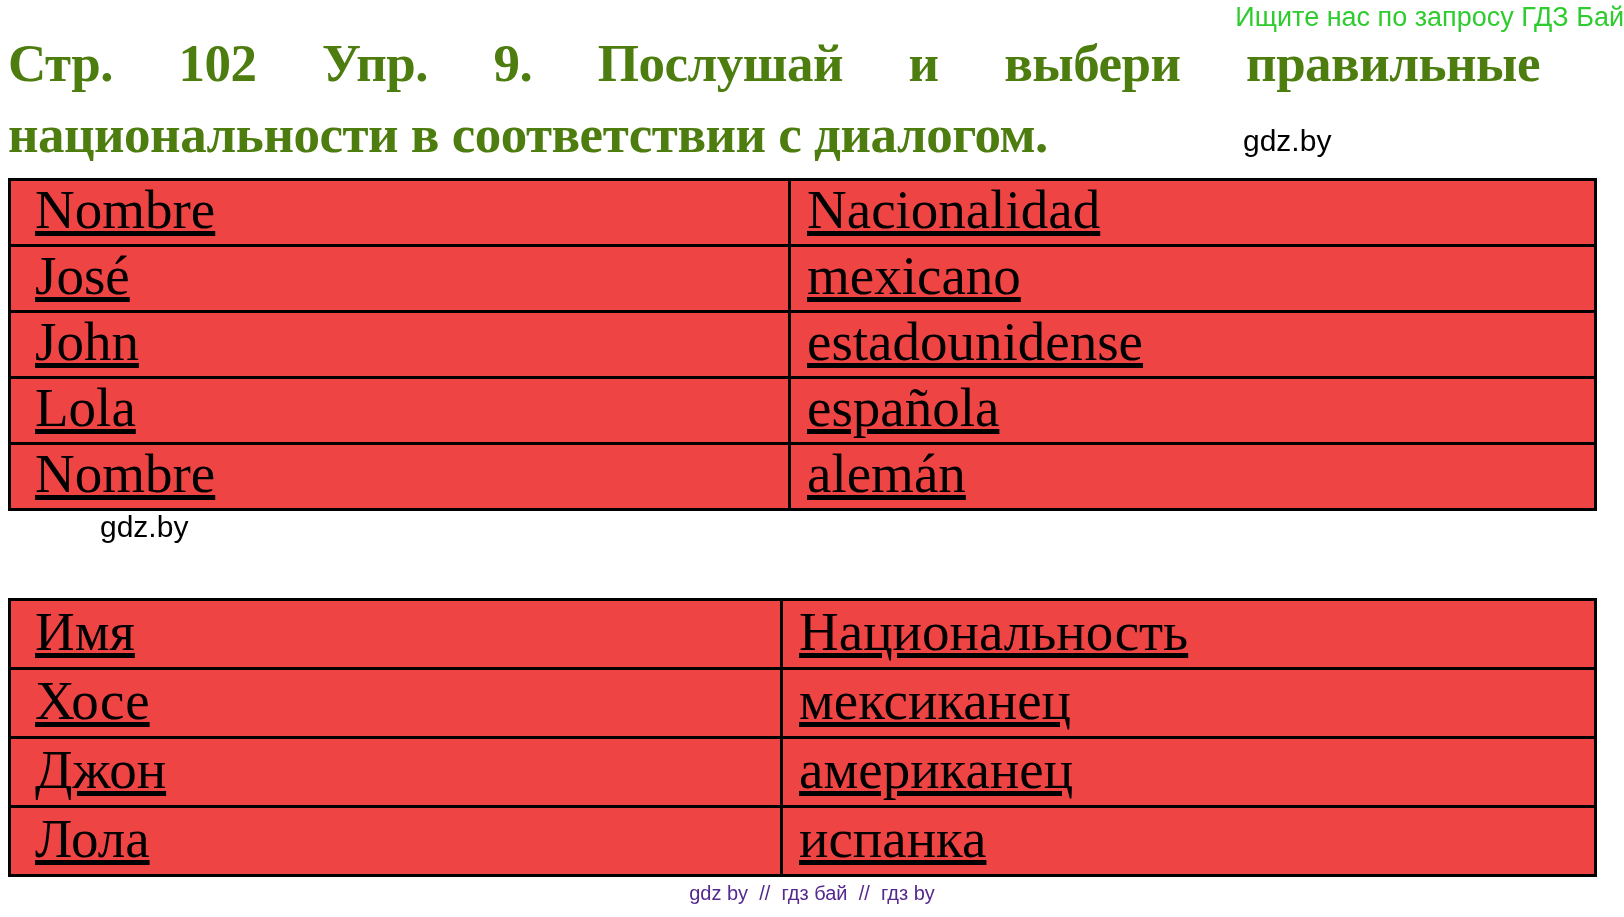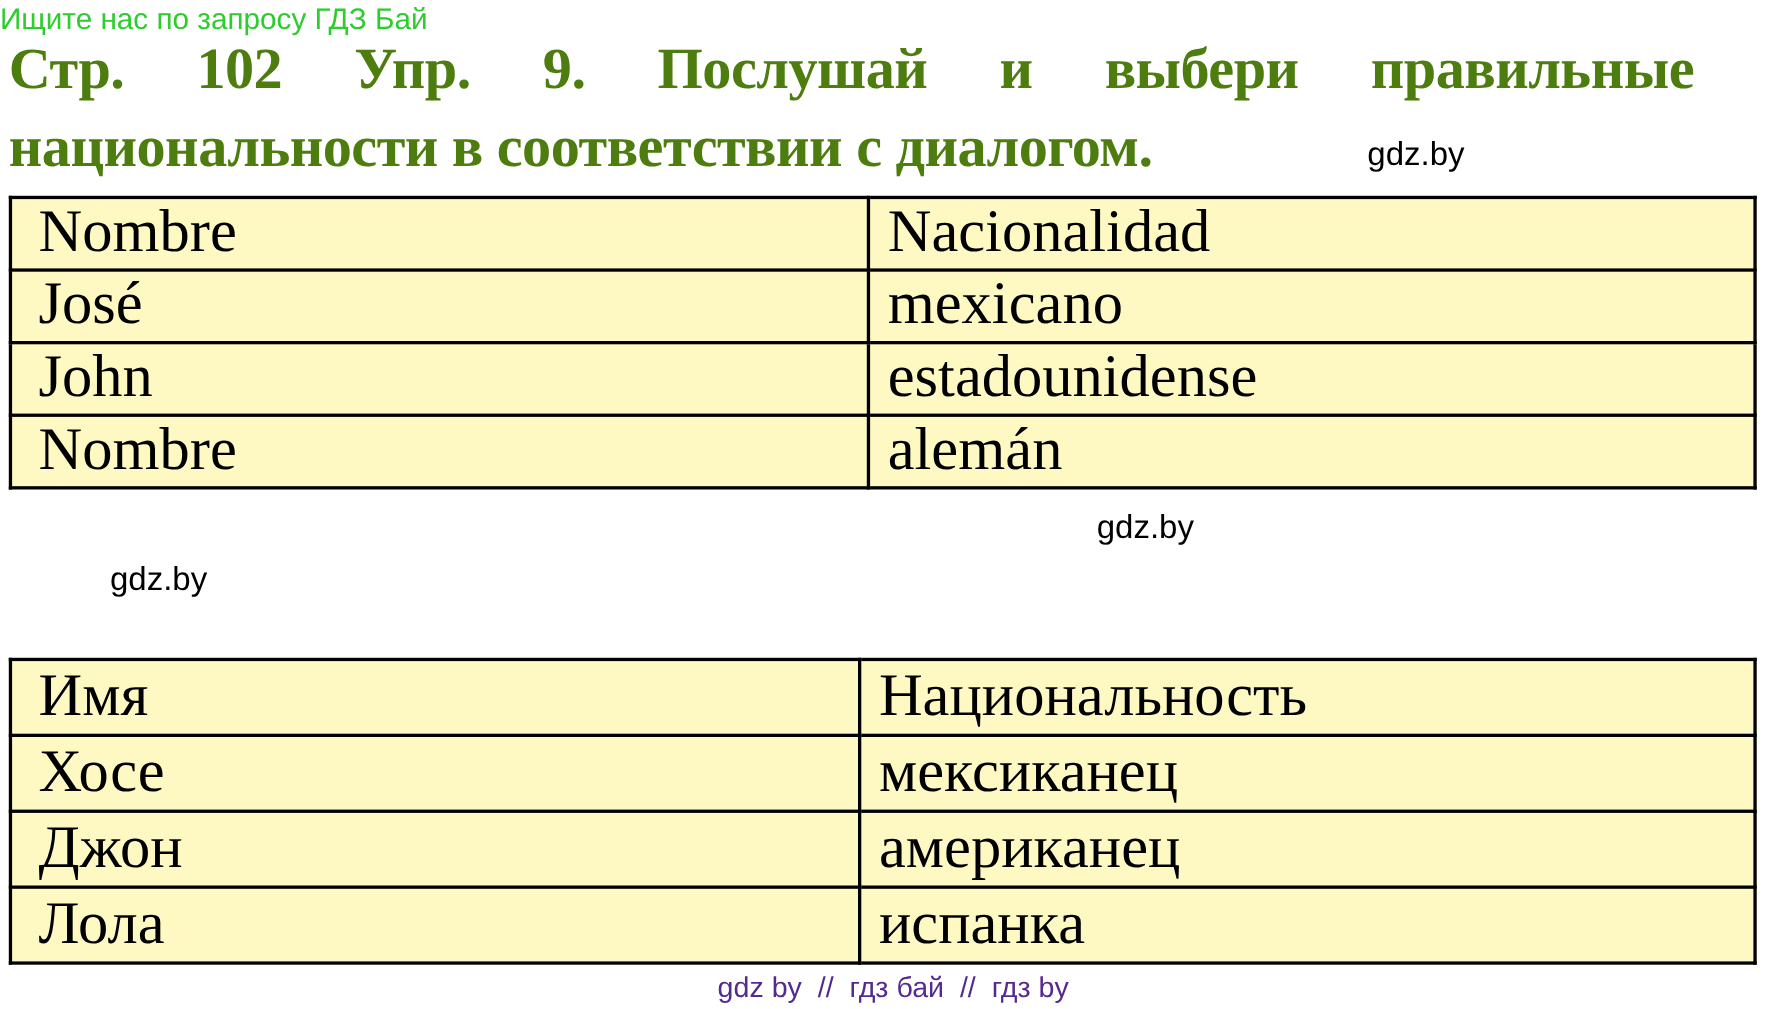--- a/index.html
+++ b/index.html
@@ -1,44 +1,44 @@
 <!DOCTYPE html>
 <html><head>
 <meta charset="utf-8">
 <style>
   html,body{margin:0;padding:0;background:#fff;}
   .page{position:relative;width:1624px;height:917px;background:#ffffff;overflow:hidden;
         font-family:"Liberation Serif",serif;color:#000;}
 
-  .promo{position:absolute;top:2px;left:0;width:100%;text-align:left;
+  .promo{position:absolute;top:2px;left:0;width:100%;text-align:right;
          font-family:"Liberation Sans",sans-serif;font-size:27px;color:#2ecc2e;}
 
   .title{position:absolute;left:8px;top:28px;width:1532px;
          font-family:"Liberation Serif",serif;font-weight:bold;font-size:53px;
          line-height:71px;letter-spacing:-0.5px;color:#4d7c0f;}
   .title-line1{text-align:justify;text-align-last:justify;}
   .title-line2{text-align:left;}
 
-  table.tbl{position:absolute;border-collapse:collapse;table-layout:fixed;background:#fef9c3;}
+  table.tbl{position:absolute;border-collapse:collapse;table-layout:fixed;background:#ef4444;text-decoration:underline;}
   table.tbl td{border:3px solid #000;vertical-align:middle;
                font-family:"Liberation Serif",serif;font-size:55px;line-height:1;
                padding:0 0 6px 24px;overflow:hidden;white-space:nowrap;}
   table.tbl td:last-child{padding-left:16px;}
   .t1{left:8px;top:178px;width:1589px;}
   .t1 tr{height:66px;}
   .t1 col.c1{width:780px;}
   .t2{left:8px;top:598px;width:1589px;}
   .t2 tr{height:69px;}
   .t2 col.c1{width:772px;}
 
   .wm{position:absolute;font-family:"Liberation Sans",sans-serif;font-size:30px;
       color:#000000;letter-spacing:0;}
 
   .footer{position:absolute;top:882px;left:0;width:100%;text-align:center;
-          font-family:"Liberation Sans",sans-serif;font-size:26px;color:#552a8f;
+          font-family:"Liberation Sans",sans-serif;font-size:20px;color:#552a8f;
           white-space:pre;}
 </style>
 </head>
 <body>
 
 <div class="page">
 
   <div class="promo">Ищите нас по запросу ГДЗ Бай</div>
 
   <div class="title">
@@ -67,20 +67,24 @@
       </tr>
       <tr>
         <td>José</td>
         <td>mexicano</td>
       </tr>
       <tr>
         <td>John</td>
         <td>estadounidense</td>
       </tr>
       <tr>
+        <td>Lola</td>
+        <td>española</td>
+      </tr>
+      <tr>
         <td>Nombre</td>
         <td>alemán</td>
       </tr>
     </tbody>
   </table>
 
   <table class="tbl t2">
     <colgroup>
         <col class="c1">
         <col>

